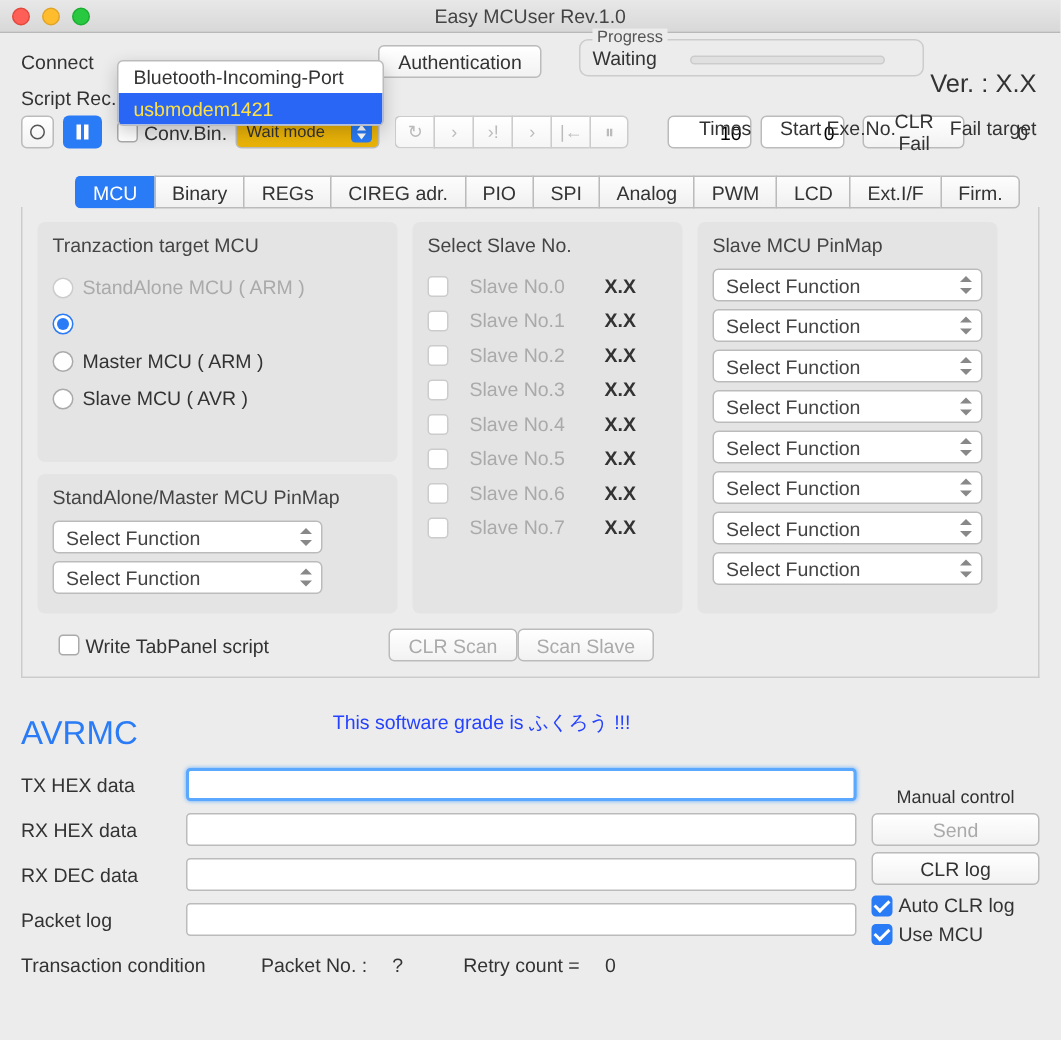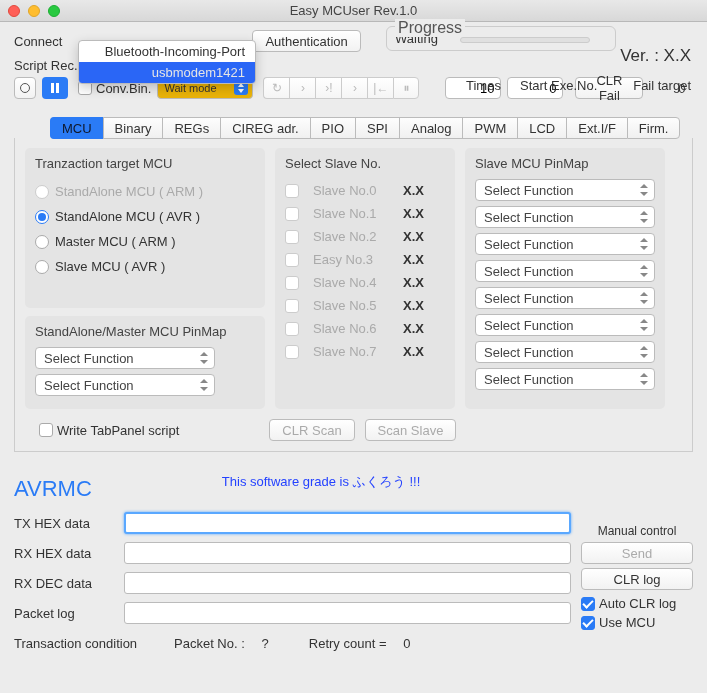--- a/index.html
+++ b/index.html
@@ -14,21 +14,21 @@
 .content { background: #ececec; padding: 8px 14px 10px 14px; height: calc(693px - 22px); position: relative; }
 .toprow { display: flex; align-items: flex-start; }
 .connect-lbl { margin-top: 4px; }
 .btn { background: linear-gradient(#fff,#f2f2f2); border: 1px solid #bbb; border-radius: 4px; padding: 3px 12px; font-size: 13px; cursor: pointer; height: 22px; display: inline-flex; align-items: center; justify-content: center; color:#333;}
 .btn:disabled, .btn.disabled { color: #aaa; }
 .sel { background: #eab308; border: 1px solid #bbb; border-radius: 4px; padding: 2px 18px 2px 6px; font-size: 11px; height: 22px; position: relative; display: inline-flex; align-items: center; }
 .sel::after { content:""; position:absolute; right:4px; top:3px; width:14px; height:14px; background:#2a7bf6; border-radius:3px;}
 .sel::before { content:""; position:absolute; right:8px; top:5px; border-left:3px solid transparent; border-right:3px solid transparent; border-bottom:4px solid #fff; z-index:2;}
 .sel .dn{ position:absolute; right:8px; top:11px; border-left:3px solid transparent; border-right:3px solid transparent; border-top:4px solid #fff; z-index:2;}
 .prog-box { border: 1px solid #ccc; border-radius: 6px; padding: 4px 8px; position: absolute; left: 386px; top: 4px; width: 230px; background:#ececec;}
-.prog-label { position: absolute; top: -8px; left: 8px; background: #ececec; padding: 0 3px; font-size: 16px; color:#555;}
+.prog-label { position: absolute; top: -8px; left: 8px; background: #ececec; padding: 0 3px; font-size: 11px; color:#555;}
 .progbar { width: 130px; height: 6px; background: #e0e0e0; border-radius: 3px; display: inline-block; vertical-align: middle; border:1px solid #ccc;}
 .verlbl { position: absolute; right: 16px; top: 24px; font-size: 17px; }
 .script-lbl { margin-top: 6px; }
 .ctrlrow { margin-top: 4px; display: flex; align-items: center; gap: 6px; }
 .circle-btn{ width:22px; height:22px; border:1px solid #bbb; border-radius:4px; background:linear-gradient(#fff,#f2f2f2); display:inline-flex; align-items:center; justify-content:center;}
 .circle-btn .c{ width:10px; height:10px; border:1.5px solid #555; border-radius:50%;}
 .pause-btn{ width:26px; height:22px; background:#2a7bf6; border-radius:4px; display:inline-flex; align-items:center; justify-content:center;}
 .pause-btn .b{ width:3px; height:10px; background:#fff; margin:0 1px;}
 .cb { width:14px; height:14px; border:1px solid #aaa; border-radius:3px; background:#fff; display:inline-block; vertical-align:middle; margin-right:4px;}
 .cb.ck{ background:#2a7bf6; border-color:#2a7bf6; position:relative;}
@@ -36,54 +36,54 @@
 .iconbtn{ width:26px; height:22px; border:1px solid #ccc; border-radius:4px; background:linear-gradient(#fff,#f5f5f5); display:inline-flex; align-items:center; justify-content:center; color:#bbb; font-size:12px;}
 .iconbtn-group{ display:flex;}
 .iconbtn-group .iconbtn{ border-radius:0; border-right:none;}
 .iconbtn-group .iconbtn:first-child{ border-top-left-radius:4px; border-bottom-left-radius:4px;}
 .iconbtn-group .iconbtn:last-child{ border-top-right-radius:4px; border-bottom-right-radius:4px; border-right:1px solid #ccc;}
 .numfield{ width:56px; height:22px; border:1px solid #bbb; border-radius:4px; text-align:right; padding:0 6px; background:#fff; font-size:13px;}
 .tabs { display:flex; margin-top:12px; position:relative;}
 .tab{ padding:3px 11px; border:1px solid #bbb; background:linear-gradient(#fdfdfd,#f0f0f0); font-size:13px; border-right:none; cursor:pointer; height:22px; display:flex; align-items:center;}
 .tab:first-child{ border-top-left-radius:4px; border-bottom-left-radius:4px; margin-left:36px;}
 .tab:last-child{ border-top-right-radius:4px; border-bottom-right-radius:4px; border-right:1px solid #bbb;}
-.tab.active{ background:#2a7bf6; color:#0f172a; border-color:#2a7bf6;}
+.tab.active{ background:#2a7bf6; color:#ffffff; border-color:#2a7bf6;}
 .tabline{ position:absolute; left:0; right:0; top:11px; border-top:1px solid #ccc; z-index:-1;}
 .panel{ border:1px solid #ccc; border-top:none; border-radius:0 0 0 0; padding:10px; background:#ececec; margin-top:-1px;}
 .panel-cols{ display:flex; gap:10px;}
 .group{ background:#e4e4e4; border-radius:5px; padding:8px 10px;}
 .group-title{ font-size:13px; margin-bottom:8px; color:#444;}
 .radio{ width:14px; height:14px; border:1px solid #aaa; border-radius:50%; background:#fff; display:inline-block; vertical-align:middle; margin-right:6px; position:relative;}
 .radio.sel-r{ border-color:#2a7bf6;}
 .radio.sel-r::after{ content:""; position:absolute; left:2px; top:2px; width:8px; height:8px; background:#2a7bf6; border-radius:50%;}
 .radio.dis{ border-color:#ccc;}
 .rlabel{ display:flex; align-items:center; padding:5px 0; font-size:13px;}
 .rlabel.dis{ color:#aaa;}
 .slave-row{ display:flex; align-items:center; padding:4px 0; gap:10px;}
 .slave-row .cb{ border-color:#ccc;}
 .slave-row .lbl{ color:#aaa; width:80px;}
 .slave-row .val{ color:#333; font-weight:600; width:30px;}
 .funcsel{ width:180px; height:22px; border:1px solid #bbb; border-radius:4px; background:#fff; padding:0 18px 0 8px; font-size:13px; color:#444; position:relative; display:flex; align-items:center; margin-bottom:5px;}
 .funcsel::after{content:""; position:absolute; right:6px; top:4px; border-left:4px solid transparent; border-right:4px solid transparent; border-bottom:4px solid #888;}
 .funcsel::before{content:""; position:absolute; right:6px; bottom:4px; border-left:4px solid transparent; border-right:4px solid transparent; border-top:4px solid #888;}
-.below-panel{ display:flex; align-items:center; gap:10px; margin-top:10px;}
+.below-panel{ display:flex; align-items:center; gap:0; margin-top:10px;}
 .avrmc{ color:#2a7bf6; font-size:22px; font-weight:400; margin-top:14px;}
 .grade{ color:#2442ff; font-size:13px; text-align:center;}
 .lower{ margin-top:10px;}
 .frow{ display:flex; align-items:center; margin-bottom:8px;}
 .flabel{ width:110px; font-size:13px;}
 .txtfield{ flex:1; height:22px; border:1px solid #bbb; border-radius:3px; background:#fff; padding:0 4px; font-size:13px;}
 .txtfield.focus{ border:2px solid #5aa8ff; box-shadow:0 0 3px #5aa8ff;}
 .manual{ width:112px; margin-left:10px;}
 .manual-title{ font-size:12px; text-align:center; margin-bottom:4px;margin-top:12px;}
 .mbtn{ width:100%; margin-bottom:4px;}
 .status-row{ display:flex; align-items:center; margin-top:4px; font-size:13px;}
-.dropdown{ position:absolute; left:78px; top:18px; width:178px; background:#fff; border:1px solid #bbb; border-radius:4px; box-shadow:0 4px 12px rgba(0,0,0,.2); z-index:100; overflow:hidden;text-align:right;}
+.dropdown{ position:absolute; left:78px; top:18px; width:178px; background:#fff; border:1px solid #bbb; border-radius:4px; box-shadow:0 4px 12px rgba(0,0,0,.2); z-index:100; overflow:hidden;}
 .dd-item{ padding:3px 10px; font-size:13px;}
-.dd-item.hl{ background:#2a66f6; color:#e5e5e5;}
+.dd-item.hl{ background:#2a66f6; color:#fde047;}
 .hdrlabel{ font-size:13px; color:#333;}
 .failcount-lbl{ position:absolute; right:16px; top:56px;}
 .times-lbl{ position:absolute; left:466px; top:56px;}
 .start-lbl{ position:absolute; left:520px; top:56px;}
 </style>
 </head>
 <body>
 
 <div class="titlebar">
   <div class="traffic">
@@ -170,21 +170,20 @@
     <div class="panel-cols">
       <div style="width:240px">
         <div class="group" style="height:160px">
           <div class="group-title">Tranzaction target MCU</div>
           <div class="rlabel dis">
               <span class="radio dis"></span>
               <span>StandAlone MCU ( ARM )</span>
             </div>
           <div class="rlabel">
               <span class="radio sel-r"></span>
-              <span>StandAlone MCU ( AVR )</span>
             </div>
           <div class="rlabel">
               <span class="radio"></span>
               <span>Master MCU ( ARM )</span>
             </div>
           <div class="rlabel">
               <span class="radio"></span>
               <span>Slave MCU ( AVR )</span>
             </div>
         </div>
@@ -211,21 +210,21 @@
             <span class="lbl">Slave No.1</span>
             <span class="val">X.X</span>
           </div>
         <div class="slave-row">
             <span class="cb"></span>
             <span class="lbl">Slave No.2</span>
             <span class="val">X.X</span>
           </div>
         <div class="slave-row">
             <span class="cb"></span>
-            <span class="lbl">Easy No.3</span>
+            <span class="lbl">Slave No.3</span>
             <span class="val">X.X</span>
           </div>
         <div class="slave-row">
             <span class="cb"></span>
             <span class="lbl">Slave No.4</span>
             <span class="val">X.X</span>
           </div>
         <div class="slave-row">
             <span class="cb"></span>
             <span class="lbl">Slave No.5</span>

